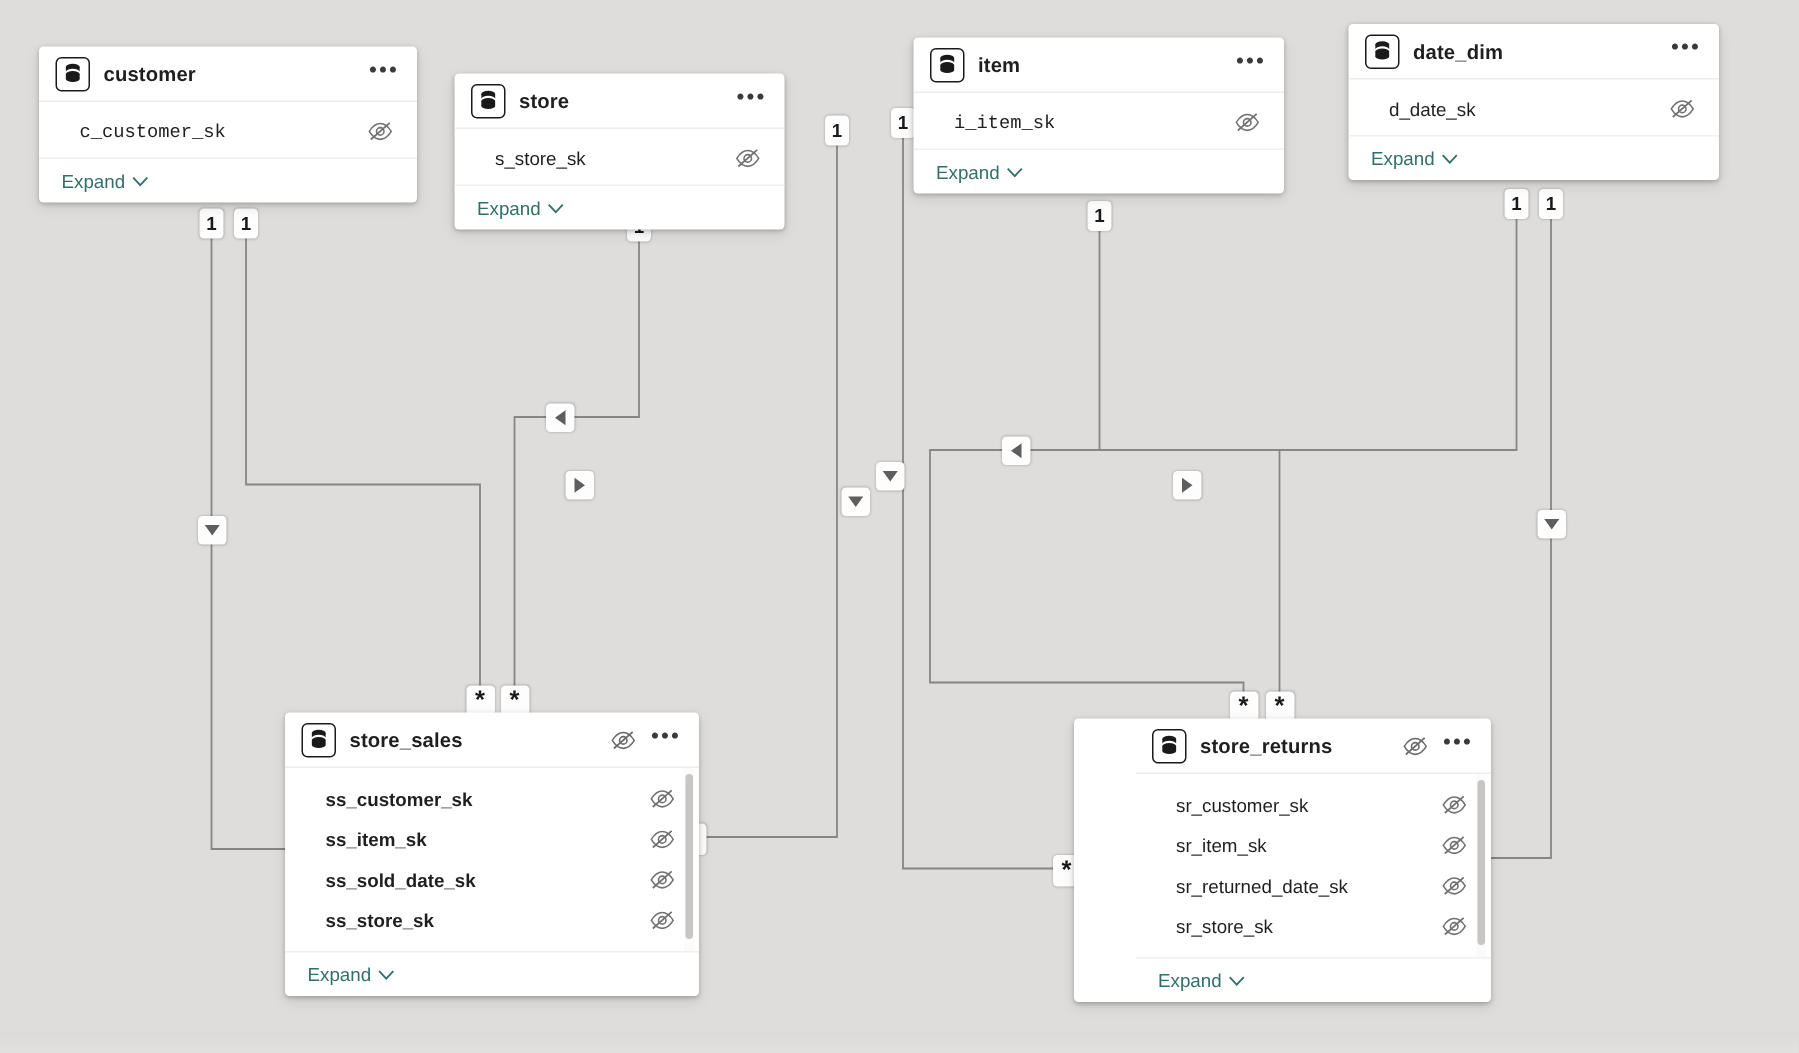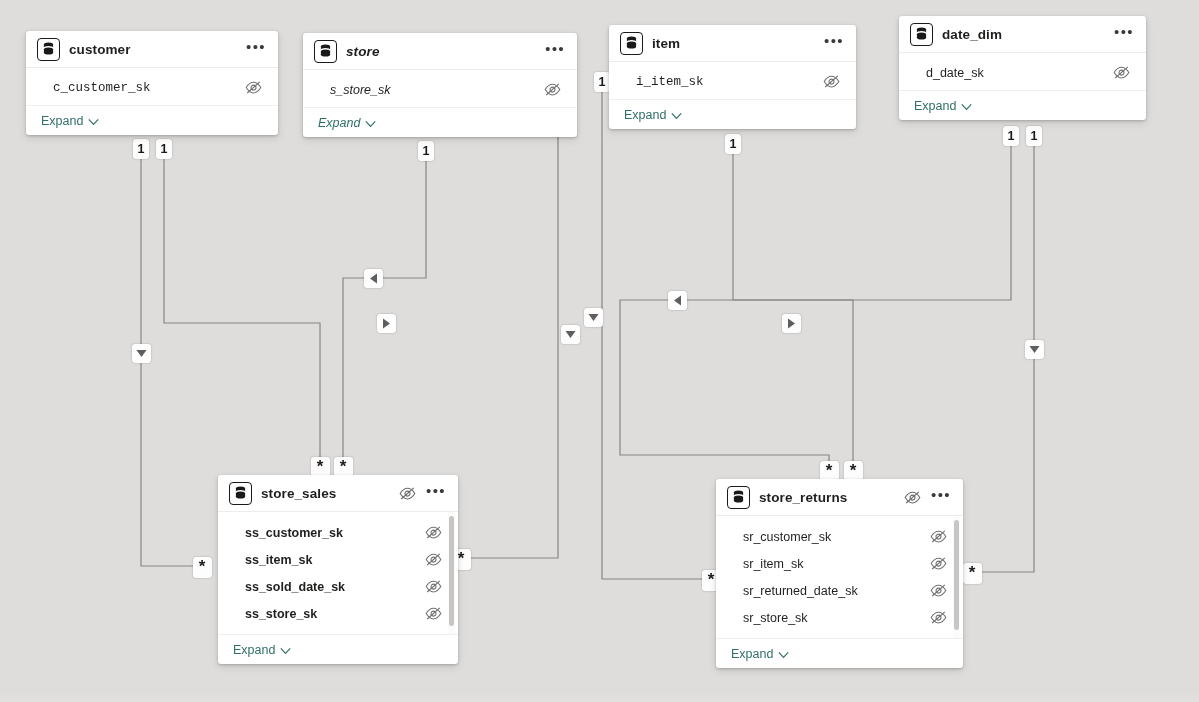--- a/index.html
+++ b/index.html
@@ -137,21 +137,21 @@
             </span>
           </div>
         </div>
         <div class="expand-row">
           <span class="expand-label">Expand</span>
           <span class="chev"><svg width="11" height="8" viewBox="0 0 11 8">
               <polyline points="0.8,1.4 5.5,6.4 10.2,1.4" fill="none" stroke="#31706a" stroke-width="1.2"></polyline>
             </svg></span>
         </div>
       </div>
-      <div class="card" style="left: 303px; top: 33px; width: 274px; font-style: italic;">
+      <div class="card" style="left: 303px; top: 49px; width: 220px;">
         <div class="card-header">
           <div class="tbl-icon">
             <svg width="13" height="14" viewBox="0 0 13 14">
               <ellipse cx="6.5" cy="2.6" rx="4.6" ry="2.1" fill="#1a1a1a"></ellipse>
               <rect x="1.9" y="2.6" width="9.2" height="3.0" fill="#1a1a1a"></rect>
               <ellipse cx="6.5" cy="5.8" rx="4.6" ry="1.9" fill="#ffffff"></ellipse>
               <ellipse cx="6.5" cy="7.4" rx="4.6" ry="2.0" fill="#1a1a1a"></ellipse>
               <rect x="1.9" y="7.4" width="9.2" height="3.2" fill="#1a1a1a"></rect>
               <ellipse cx="6.5" cy="10.6" rx="4.6" ry="2.0" fill="#1a1a1a"></ellipse>
             </svg>
@@ -245,21 +245,21 @@
             </span>
           </div>
         </div>
         <div class="expand-row">
           <span class="expand-label">Expand</span>
           <span class="chev"><svg width="11" height="8" viewBox="0 0 11 8">
               <polyline points="0.8,1.4 5.5,6.4 10.2,1.4" fill="none" stroke="#31706a" stroke-width="1.2"></polyline>
             </svg></span>
         </div>
       </div>
-      <div class="card big" style="left: 218px; top: 475px; width: 240px;">
+      <div class="card big" style="left: 190px; top: 475px; width: 276px;">
         <div class="card-header">
           <div class="tbl-icon">
             <svg width="13" height="14" viewBox="0 0 13 14">
               <ellipse cx="6.5" cy="2.6" rx="4.6" ry="2.1" fill="#1a1a1a"></ellipse>
               <rect x="1.9" y="2.6" width="9.2" height="3.0" fill="#1a1a1a"></rect>
               <ellipse cx="6.5" cy="5.8" rx="4.6" ry="1.9" fill="#ffffff"></ellipse>
               <ellipse cx="6.5" cy="7.4" rx="4.6" ry="2.0" fill="#1a1a1a"></ellipse>
               <rect x="1.9" y="7.4" width="9.2" height="3.2" fill="#1a1a1a"></rect>
               <ellipse cx="6.5" cy="10.6" rx="4.6" ry="2.0" fill="#1a1a1a"></ellipse>
             </svg>
@@ -323,21 +323,21 @@
           <div class="scroll-track" style="height: 122px;"></div>
           <div class="scrollbar" style="height: 110px;"></div>
         </div>
         <div class="expand-row">
           <span class="expand-label">Expand</span>
           <span class="chev"><svg width="11" height="8" viewBox="0 0 11 8">
               <polyline points="0.8,1.4 5.5,6.4 10.2,1.4" fill="none" stroke="#31706a" stroke-width="1.2"></polyline>
             </svg></span>
         </div>
       </div>
-      <div class="card big" style="left: 716px; top: 479px; width: 247px;">
+      <div class="card big" style="left: 716px; top: 479px; width: 278px; padding-left: 41px;">
         <div class="card-header">
           <div class="tbl-icon">
             <svg width="13" height="14" viewBox="0 0 13 14">
               <ellipse cx="6.5" cy="2.6" rx="4.6" ry="2.1" fill="#1a1a1a"></ellipse>
               <rect x="1.9" y="2.6" width="9.2" height="3.0" fill="#1a1a1a"></rect>
               <ellipse cx="6.5" cy="5.8" rx="4.6" ry="1.9" fill="#ffffff"></ellipse>
               <ellipse cx="6.5" cy="7.4" rx="4.6" ry="2.0" fill="#1a1a1a"></ellipse>
               <rect x="1.9" y="7.4" width="9.2" height="3.2" fill="#1a1a1a"></rect>
               <ellipse cx="6.5" cy="10.6" rx="4.6" ry="2.0" fill="#1a1a1a"></ellipse>
             </svg>

